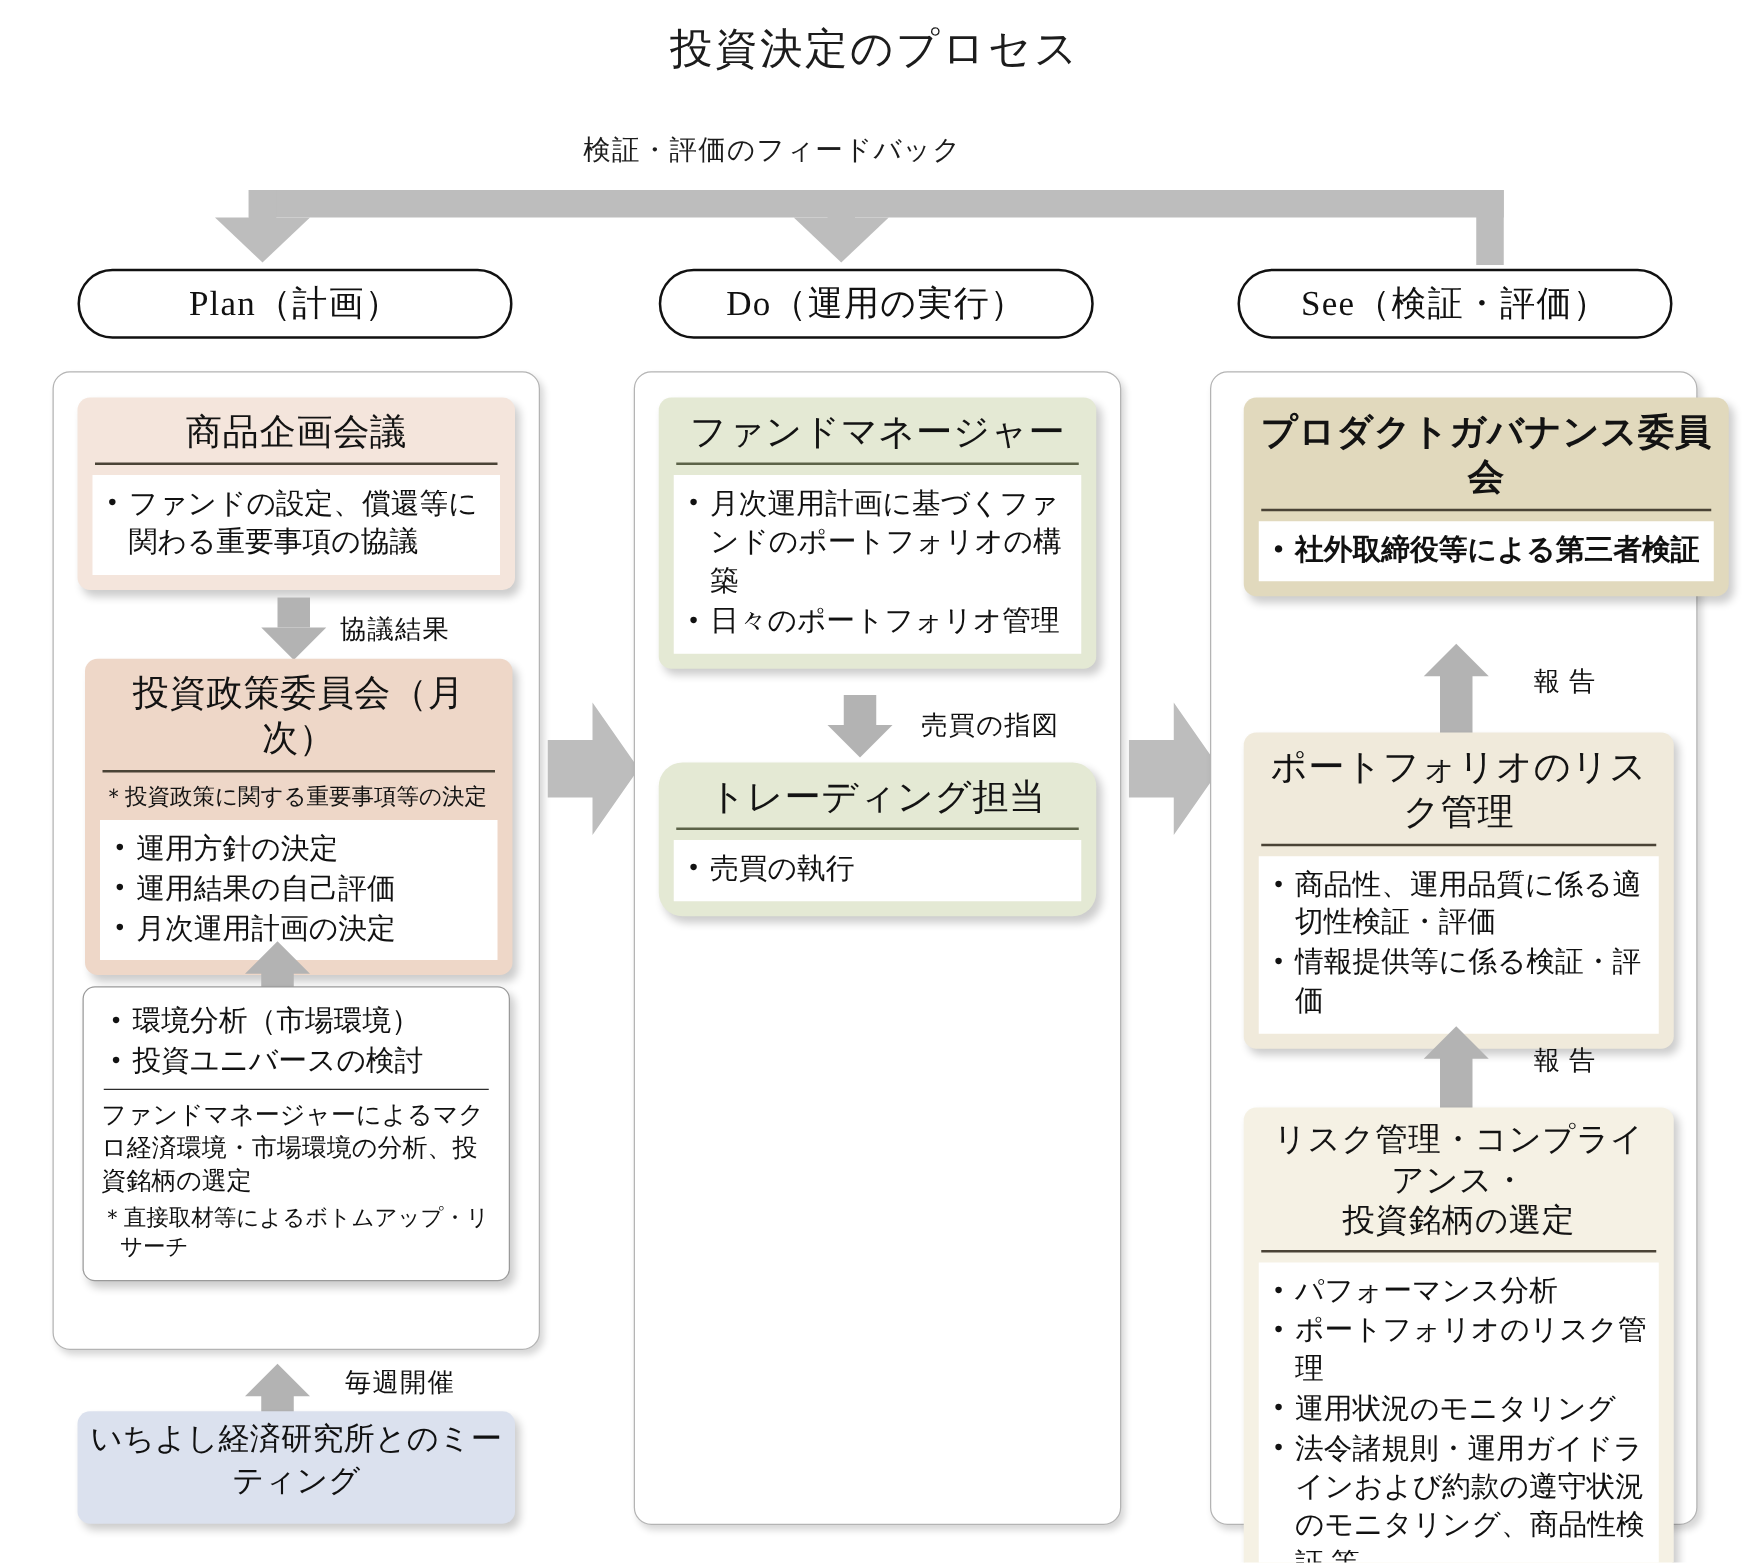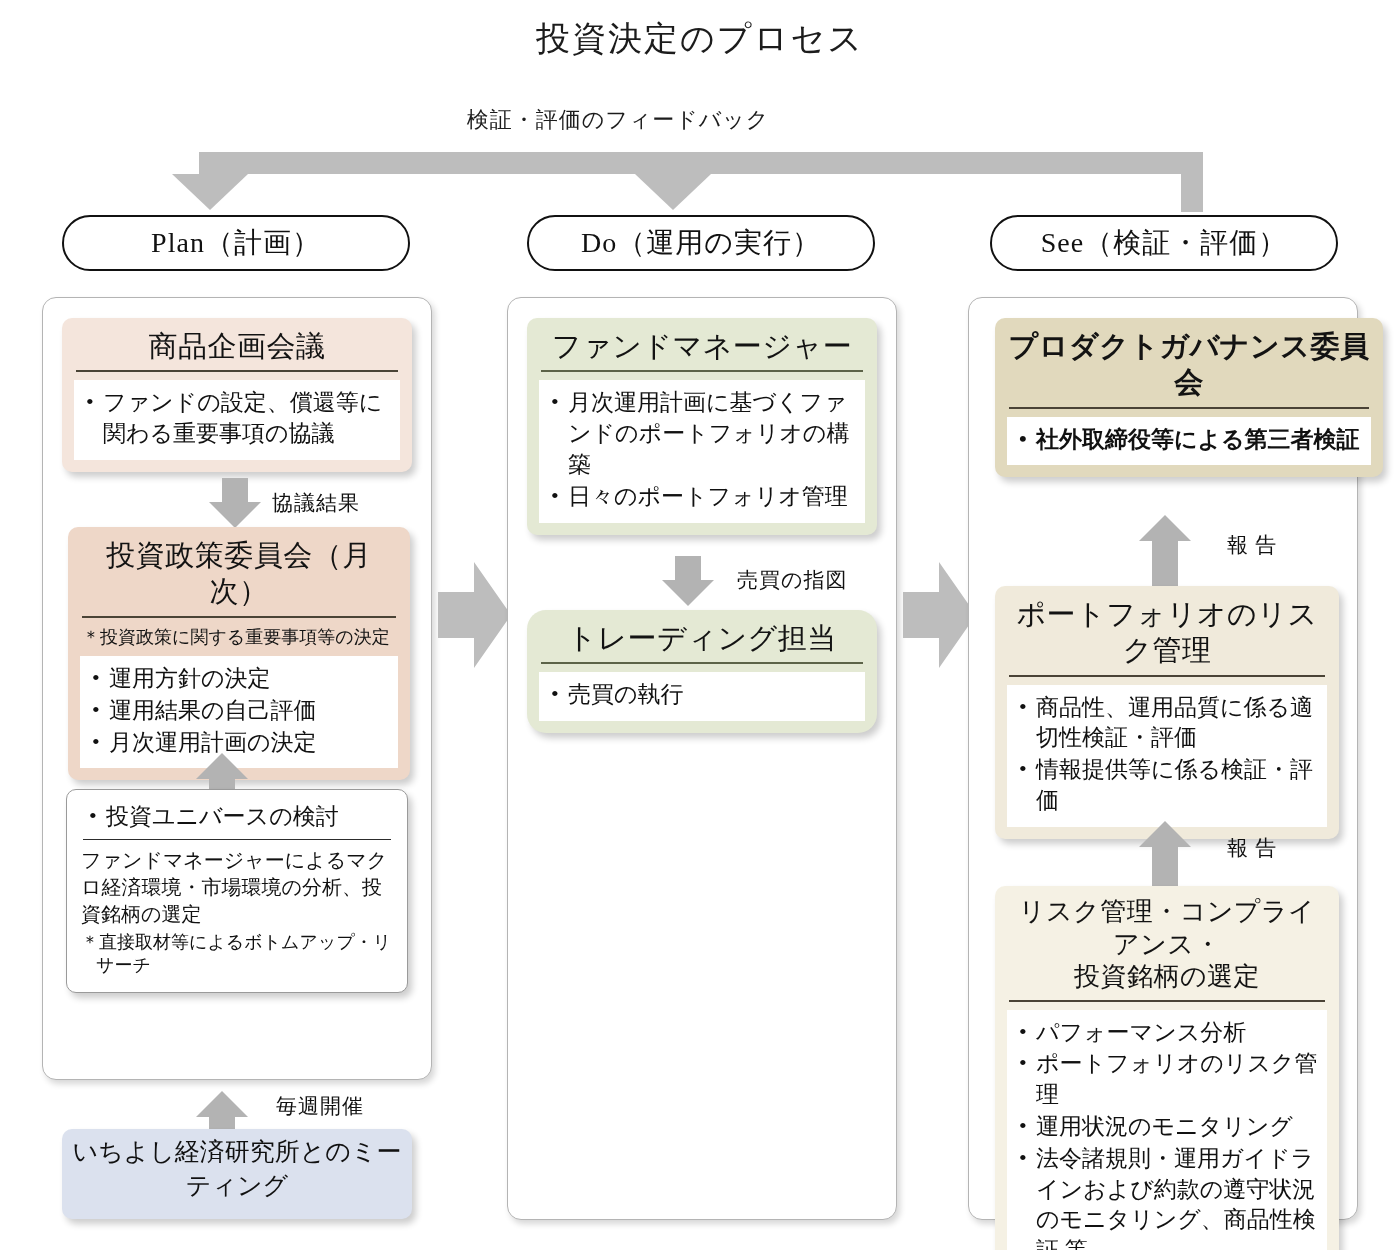--- a/index.html
+++ b/index.html
@@ -165,20 +165,21 @@
         <li class="big">月次運用計画の決定</li>
       </ul>
     </div>
   </div>
 
   <div class="abs v-arrow-shaft" style="left:209px; top:772px; width:26px; height:22px;"></div>
   <div class="abs v-arrow-head-up" style="left:196px; top:753px;"></div>
 
   <div class="abs card" style="left:66px; top:789px; width:342px; background:#ffffff; border:1.5px solid #9a9a9a; padding:12px 14px 14px 14px;">
     <ul class="bullets" style="margin-left:6px;">
+      <li class="big">環境分析（市場環境）</li>
       <li class="big">投資ユニバースの検討</li>
     </ul>
     <div class="card-rule" style="background:#2c2c2c; height:1.5px; margin-top:6px; margin-bottom:7px;"></div>
     <div class="plain-text">ファンドマネージャーによるマクロ経済環境・市場環境の分析、投資銘柄の選定</div>
     <div class="plain-text" style="margin-top:4px;">
       <span class="small hang">＊直接取材等によるボトムアップ・リサーチ</span>
     </div>
   </div>
 
   <div class="abs v-arrow-shaft" style="left:209px; top:1110px; width:26px; height:22px;"></div>

